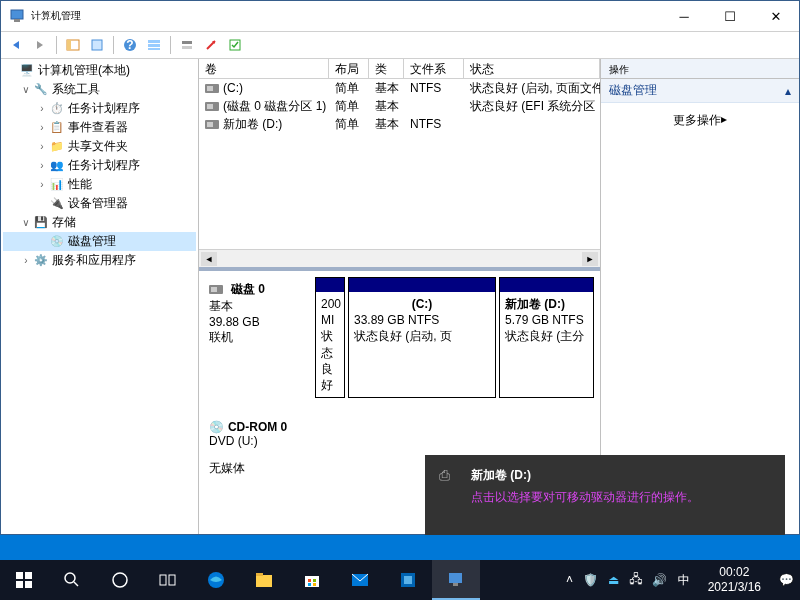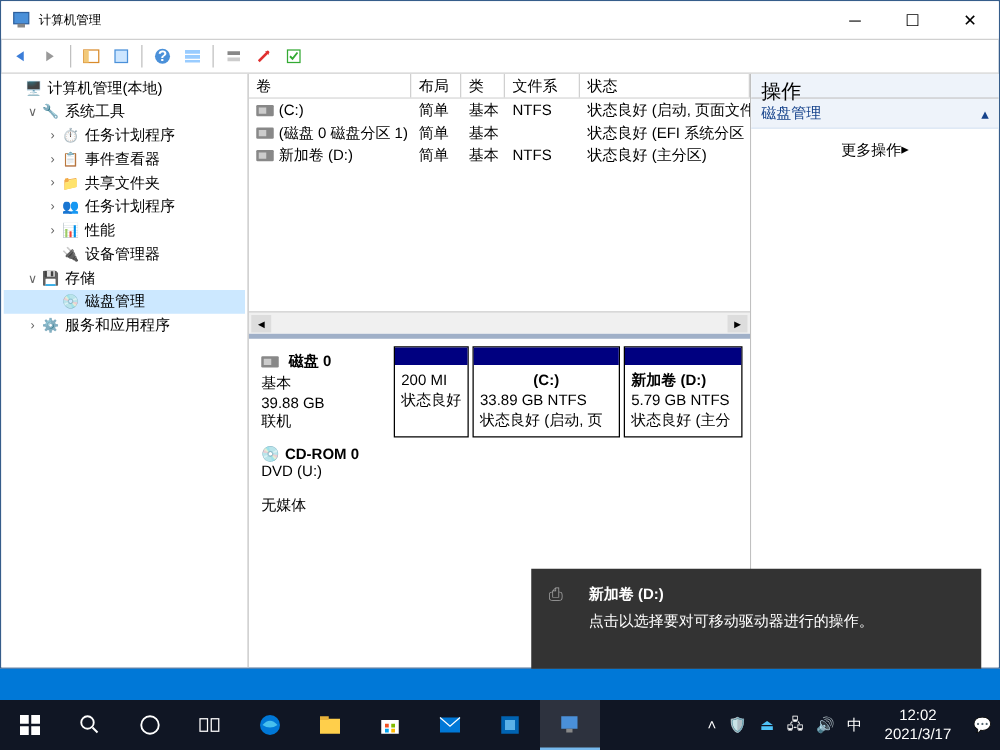--- a/index.html
+++ b/index.html
@@ -29,38 +29,38 @@
 .vol-header>div{border-right:1px solid #d0d0d0;padding:2px 6px;font-size:12px;overflow:hidden}
 .vol-list{flex:0 0 auto;min-height:170px;background:#fff}
 .vol-row{display:flex;height:18px;align-items:center}
 .vol-row>div{padding:0 6px;overflow:hidden;white-space:nowrap;font-size:12px}
 .col-vol{width:130px}.col-lay{width:40px}.col-type{width:35px}.col-fs{width:60px}.col-stat{flex:1;width:135px}
 .disk-icon{display:inline-block;width:14px;height:9px;background:#888;margin-right:4px;vertical-align:middle;border-radius:1px;position:relative}
 .disk-icon::after{content:"";position:absolute;left:2px;top:2px;width:6px;height:5px;background:#ccc}
 .scroll-h{height:18px;background:#f0f0f0;border-top:1px solid #d0d0d0;display:flex;align-items:center;justify-content:space-between;padding:0 2px}
 .scroll-btn{width:16px;height:14px;background:#ddd;text-align:center;font-size:9px;line-height:14px}
 .disk-graphic{border-top:4px solid #a0b0c8;flex:1;overflow:auto;background:#fff;padding:6px}
-.disk-block{display:flex;margin-bottom:2px}
+.disk-block{display:flex;margin-bottom:18px}
 .disk-info{width:110px;padding:4px}
 .disk-info-title{font-weight:bold;display:flex;align-items:center;gap:4px}
 .disk-parts{flex:1;display:flex;gap:3px}
 .part-out{border:1px solid #000;background:#fff;display:flex;flex-direction:column}
 .part-head{height:14px}
 .part-head.navy{background:#000080}
 .part-body{padding:4px 5px;font-size:11px;line-height:1.35;overflow:hidden}
 .legend{display:flex;gap:14px;padding:3px 6px;align-items:center}
 .leg-box{width:12px;height:12px;display:inline-block;vertical-align:middle;margin-right:4px}
 .actions{width:198px;background:#fff}
-.act-header{background:#eef3fa;padding:4px 8px;border-bottom:1px solid #c0c0c0;font-size:16px;height:20px}
+.act-header{background:#eef3fa;padding:4px 8px;border-bottom:1px solid #c0c0c0;font-size:10px;height:20px}
 .act-sect{background:#eef3fa;padding:3px 8px;display:flex;justify-content:space-between;align-items:center;color:#15428b;border-bottom:1px solid #d9e5f3}
 .act-item{padding:9px 22px;display:flex;justify-content:center}
 .notif{position:absolute;left:425px;top:455px;width:360px;height:80px;background:#333;color:#fff;padding:12px 14px;display:flex;gap:12px;z-index:5}
 .notif-icon{width:20px;font-size:14px;color:#aaa}
 .notif-title{font-weight:bold;margin-bottom:4px}
-.notif-body{font-size:12px;line-height:1.5;color:#ffffff}
+.notif-body{font-size:12px;line-height:1.5;color:#d946ef}
 .taskbar{position:absolute;bottom:0;left:0;width:800px;height:40px;background:#101624;display:flex;align-items:center;color:#fff}
 .task-btn{width:48px;height:40px;display:flex;align-items:center;justify-content:center;font-size:16px}
 .task-btn.active{border-bottom:2px solid #76b9ed;background:rgba(255,255,255,.12)}
 .systray{margin-left:auto;display:flex;align-items:center;gap:10px;padding:0 6px;font-size:12px}
 .clock{text-align:center;line-height:1.25;font-size:11px;padding:0 8px}
 .desktop-bg{position:absolute;top:535px;left:0;width:800px;height:25px;background:#0078d7}
 svg{display:block}
 </style>
 </head>
 <body>
@@ -220,41 +220,40 @@
           <div class="col-lay">简单</div>
           <div class="col-type">基本</div>
           <div class="col-fs"></div>
           <div class="col-stat">状态良好 (EFI 系统分区</div>
         </div>
         <div class="vol-row">
           <div class="col-vol"><span class="disk-icon"></span><span>新加卷 (D:)</span></div>
           <div class="col-lay">简单</div>
           <div class="col-type">基本</div>
           <div class="col-fs">NTFS</div>
-          <div class="col-stat">状态良好 (主分区)</div>
         </div>
       </div>
       <div class="scroll-h">
         <span class="scroll-btn">◄</span>
         <span class="scroll-btn">►</span>
       </div>
 
       <div class="disk-graphic">
         <div class="disk-block">
           <div class="disk-info">
             <div class="disk-info-title">
                 <span class="disk-icon"></span>
                 <span>磁盘 0</span>
               </div>
             <div>基本</div>
             <div>39.88 GB</div>
             <div>联机</div>
           </div>
           <div class="disk-parts">
-            <div class="part-out" style="width:60px">
+            <div class="part-out" style="width:30px">
               <div class="part-head navy"></div>
               <div class="part-body">
                   <div>200 MI</div>
                   <div>状态良好</div>
                 </div>
             </div>
             <div class="part-out" style="flex:1">
               <div class="part-head navy"></div>
               <div class="part-body">
                   <div style="font-weight:bold;text-align:center">(C:)</div>
@@ -379,18 +378,18 @@
     </div>
 
   <div class="systray">
     <span>˄</span>
     <span>🛡️</span>
     <span style="color:#4fc3f7">⏏</span>
     <span>🖧</span>
     <span>🔊</span>
     <span>中</span>
     <div class="clock">
-      <div>12:02</div>
-      <div>2021/3/17</div>
+      <div>00:02</div>
+      <div>2021/3/16</div>
     </div>
     <span>💬</span>
   </div>
 </div>
 
 </body></html>

